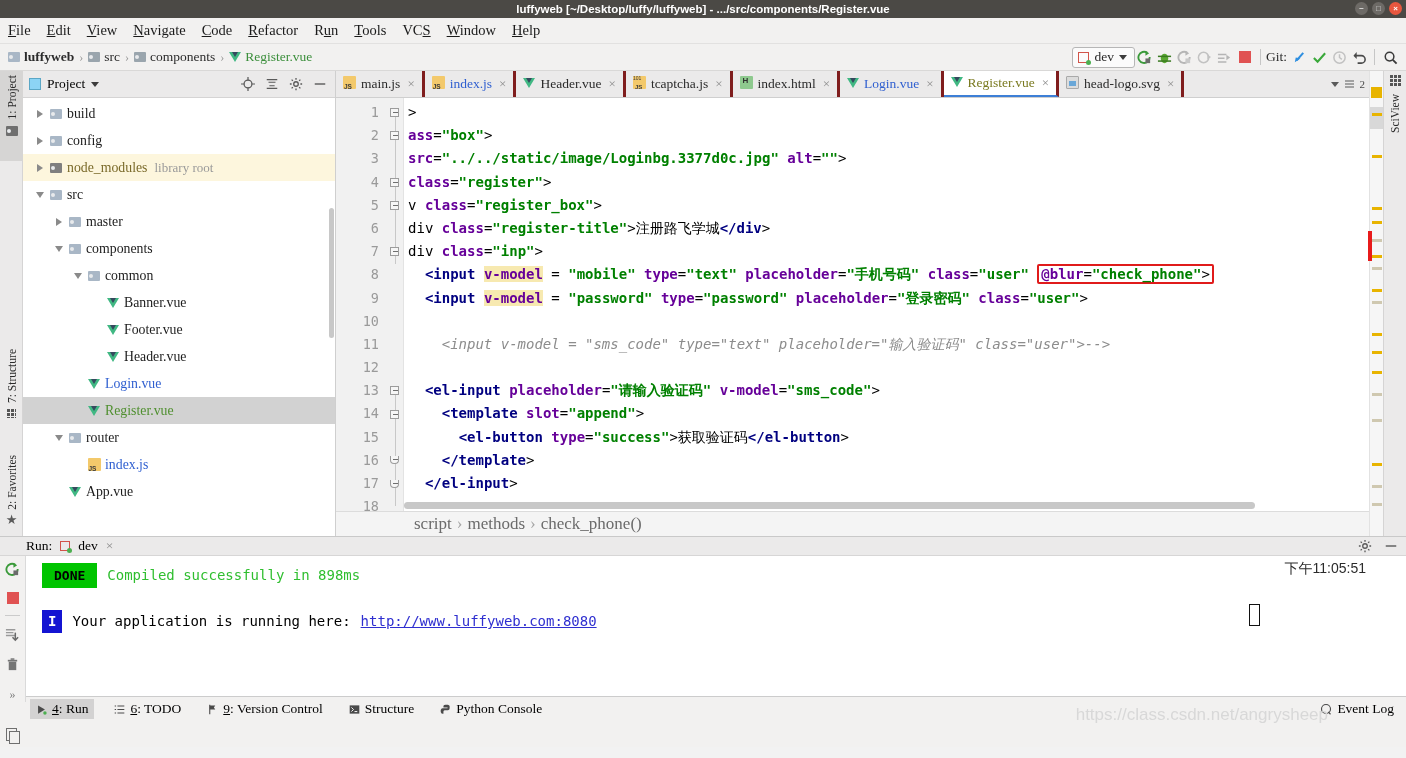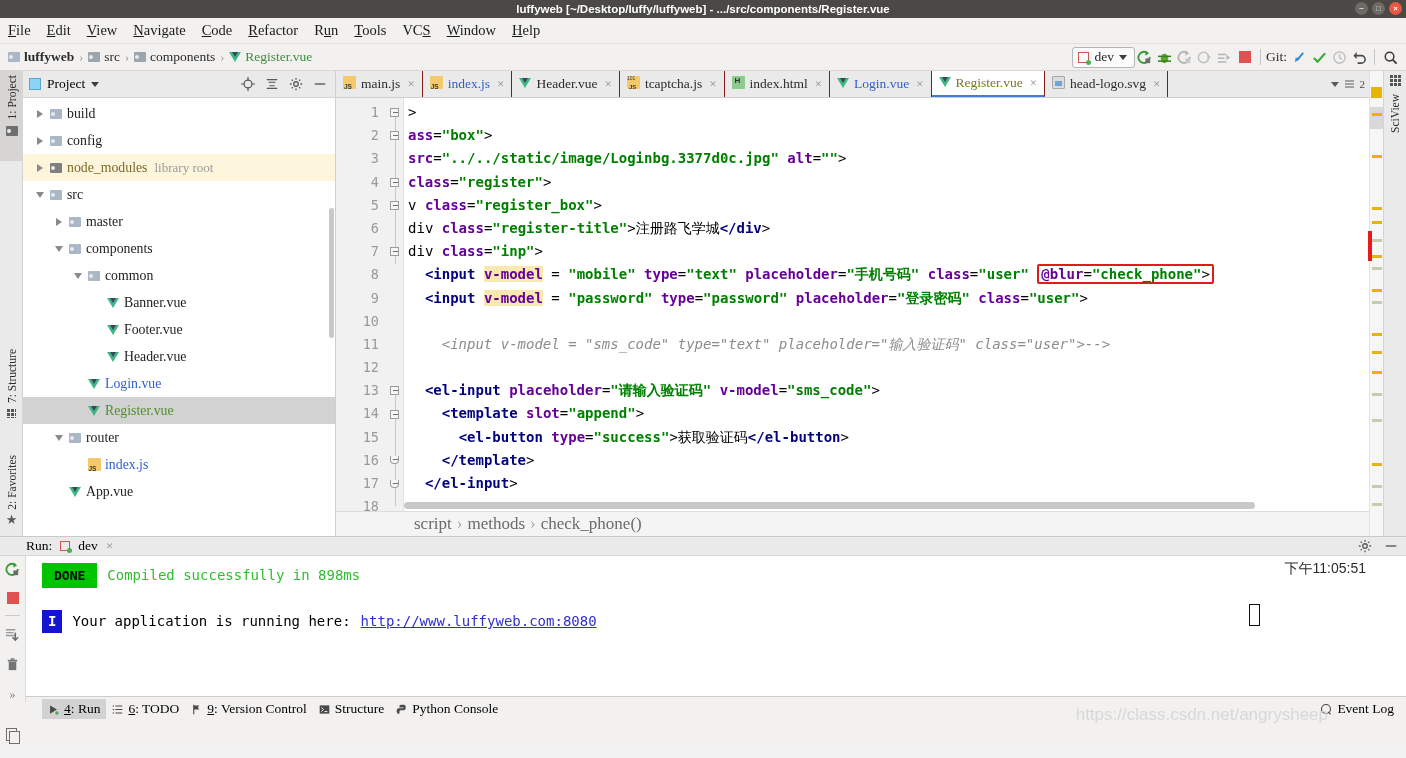--- a/index.html
+++ b/index.html
@@ -91,21 +91,21 @@
   .c-brown { color: #7a6a2a; }
   .js-ico { width: 13px; height: 13px; background: #f3c96b; border-radius: 1px; position: relative; display:inline-block;}
   .js-ico::after{content:'JS';position:absolute;left:1px;bottom:-1px;font-size:6.5px;font-weight:bold;color:#3b3b3b;font-family:"Liberation Sans",sans-serif;}
   .tree-scroll { position:absolute; right:1px; top:110px; width:5px; height:130px; background:#c8c8c8; border-radius:3px;}
 
   
   .editorcol { flex: 1; display: flex; flex-direction: column; background: #ffffff; min-width: 0; }
 
   
   .tabbar { height: 27px; background: #ebeaea; display: flex; align-items: stretch; border-bottom: 1px solid #cfcfcf; }
-  .tab { display: flex; align-items: center; gap: 5px; padding: 0 7px; font-size: 13.5px; color: #2b2b2b; border-right: 1px solid #7f1d1d; white-space: nowrap; }
+  .tab { display: flex; align-items: center; gap: 5px; padding: 0 7px; font-size: 13.5px; color: #2b2b2b; border-right: 3px solid #7f1d1d; white-space: nowrap; }
   .tab.active { background: #ffffff; border-bottom: 2px solid #3d7fd6; }
   .tab .tclose { color: #8d8d8d; font-size: 13px; margin-left: 2px; }
   .tab .tname.blue { color:#2f5fd0; }
   .tab .tname.olive { color:#7a7a20; }
   .tabbar-right{ margin-left:auto; display:flex; align-items:center; gap:4px; padding-right:4px;}
   .html-ico{width:13px;height:13px;background:#8ec98e;border-radius:1px;position:relative;display:inline-block;}
   .html-ico::after{content:'H';position:absolute;left:3px;top:0px;font-size:8px;font-weight:bold;color:#2f2f2f;font-family:"Liberation Sans",sans-serif;}
   .js101-ico{width:13px;height:13px;background:#f3c96b;border-radius:1px;position:relative;display:inline-block;}
   .js101-ico::before{content:'101';position:absolute;left:0px;top:-1px;font-size:5px;color:#3b3b3b;font-family:"Liberation Sans",sans-serif;}
   .js101-ico::after{content:'JS';position:absolute;left:2px;bottom:-1px;font-size:6px;font-weight:bold;color:#3b3b3b;font-family:"Liberation Sans",sans-serif;}
@@ -172,21 +172,21 @@
   .run-console { flex: 1; position: relative; font-family: "DejaVu Sans Mono", monospace; font-size: 14px; padding: 8px 0 0 16px; }
   .run-line { height: 23px; line-height: 23px; display:flex; align-items:center; gap:10px; }
   .done-badge { background: #00c400; color: #000; font-weight: bold; padding: 1px 12px; font-size: 13px; font-family:"DejaVu Sans Mono",monospace;}
   .ok-text { color: #2fbe2f; }
   .info-badge { background: #1414d2; color: #ffffff; padding: 0 6px; font-weight: bold; }
   .link { color: #2f2fd0; text-decoration: underline; }
   .run-time { position: absolute; right: 40px; top: 4px; font-family: "Liberation Sans", sans-serif; font-size: 14px; color: #2b2b2b;}
   .cursor-box { position: absolute; right: 146px; top: 48px; width: 11px; height: 22px; border: 1.5px solid #111; }
 
   
-  .toolbar-bottom { height: 25px; background: #f2f1f0; border-top: 1px solid #cccccc; display:flex; align-items:center; padding-left: 42px; gap: 0; font-size: 13.5px; }
+  .toolbar-bottom { height: 25px; background: #f2f1f0; border-top: 1px solid #cccccc; display:flex; align-items:center; padding-left: 30px; gap: 14px; font-size: 13.5px; }
   .twbtn { display:flex; align-items:center; gap:5px; padding: 2px 6px; }
   .twbtn.active { background: #d3d2d2; }
   .twbtn u { text-decoration: underline; }
   .tw-right { margin-left:auto; display:flex; align-items:center; gap:5px; padding-right: 12px; }
 
   
   .statusbar { height: 26px; background: #f2f1f0; display:flex; align-items:center; padding: 0 10px 0 6px; font-size: 13.5px; color:#2b2b2b; position:relative;}
   .status-right { margin-left:auto; display:flex; align-items:center; gap: 11px; }
   .watermark { position:absolute; right: 78px; top: -16px; font-size: 17px; color:#d8d8d8; font-family:"Liberation Sans",sans-serif; white-space:nowrap;}
   .doc-ico { width: 11px; height: 13px; border: 1.5px solid #6f6f6f; position:relative; }

